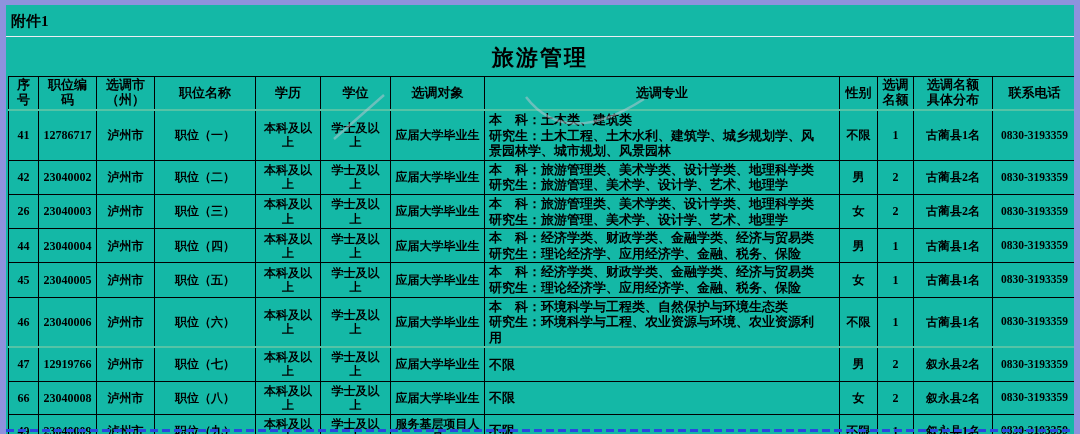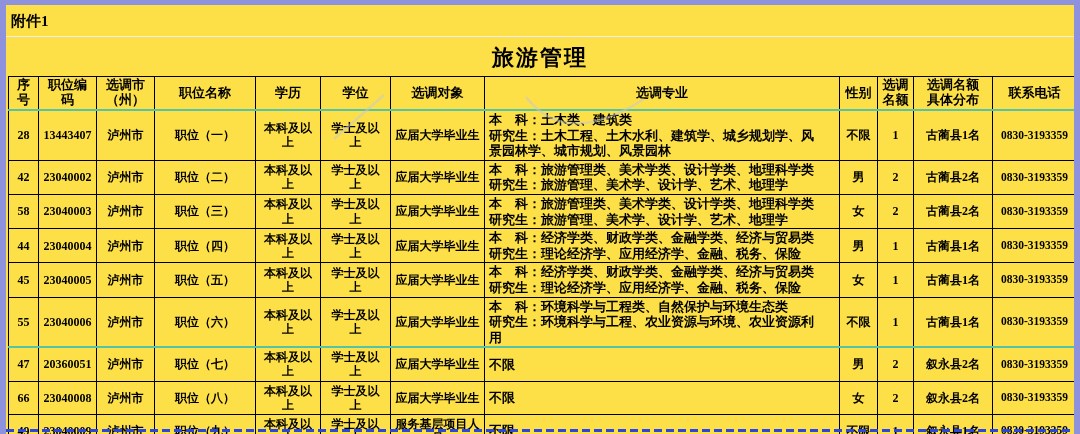--- a/index.html
+++ b/index.html
@@ -1,20 +1,20 @@
 <!DOCTYPE html>
 <html style="--frame: #8e92dd; --accent: #2d98a8; --teal: #55c3a6; --pb: #2b46df;"><head>
 <meta charset="utf-8">
 <style>
   html,body{margin:0;padding:0;background:#fff;}
   .page{
     position:relative;
     width:1080px;height:434px;
     box-sizing:border-box;
-    background:#fde047;
+    background:#14b8a6;
     border-top:5px solid var(--frame,#8e92dd);
     border-left:6px solid var(--frame,#8e92dd);
     border-right:6px solid var(--frame,#8e92dd);
     overflow:hidden;
     font-family:"Liberation Serif","DejaVu Serif",serif;
     color:#000;
   }
   .accent-seg{position:absolute;top:-5px;left:379px;width:100px;height:5px;background:var(--accent,#2d98a8);}
   .attach-bar{padding:7px 0 5px 5px;border-bottom:1px solid #ededf3;}
   .attach-label{font-size:15px;font-weight:bold;}
@@ -81,22 +81,22 @@
           <th class="c6">选调对象</th>
           <th class="c7">选调专业</th>
           <th class="c8">性别</th>
           <th class="c9">选调名额</th>
           <th class="c10">选调名额具体分布</th>
           <th class="c11">联系电话</th>
         </tr>
       </thead>
     <tbody>
         <tr>
-          <td class="c0">28</td>
-          <td class="c1">13443407</td>
+          <td class="c0">41</td>
+          <td class="c1">12786717</td>
           <td class="c2">泸州市</td>
           <td class="c3">职位（一）</td>
           <td class="c4">本科及以上</td>
           <td class="c5">学士及以上</td>
           <td class="c6">应届大学毕业生</td>
           <td class="c7">本　科：土木类、建筑类
 研究生：土木工程、土木水利、建筑学、城乡规划学、风景园林学、城市规划、风景园林</td>
           <td class="c8">不限</td>
           <td class="c9">1</td>
           <td class="c10">古蔺县1名</td>
@@ -111,21 +111,21 @@
           <td class="c5">学士及以上</td>
           <td class="c6">应届大学毕业生</td>
           <td class="c7">本　科：旅游管理类、美术学类、设计学类、地理科学类
 研究生：旅游管理、美术学、设计学、艺术、地理学</td>
           <td class="c8">男</td>
           <td class="c9">2</td>
           <td class="c10">古蔺县2名</td>
           <td class="c11">0830-3193359</td>
         </tr>
         <tr>
-          <td class="c0">58</td>
+          <td class="c0">26</td>
           <td class="c1">23040003</td>
           <td class="c2">泸州市</td>
           <td class="c3">职位（三）</td>
           <td class="c4">本科及以上</td>
           <td class="c5">学士及以上</td>
           <td class="c6">应届大学毕业生</td>
           <td class="c7">本　科：旅游管理类、美术学类、设计学类、地理科学类
 研究生：旅游管理、美术学、设计学、艺术、地理学</td>
           <td class="c8">女</td>
           <td class="c9">2</td>
@@ -156,37 +156,37 @@
           <td class="c5">学士及以上</td>
           <td class="c6">应届大学毕业生</td>
           <td class="c7">本　科：经济学类、财政学类、金融学类、经济与贸易类
 研究生：理论经济学、应用经济学、金融、税务、保险</td>
           <td class="c8">女</td>
           <td class="c9">1</td>
           <td class="c10">古蔺县1名</td>
           <td class="c11">0830-3193359</td>
         </tr>
         <tr>
-          <td class="c0">55</td>
+          <td class="c0">46</td>
           <td class="c1">23040006</td>
           <td class="c2">泸州市</td>
           <td class="c3">职位（六）</td>
           <td class="c4">本科及以上</td>
           <td class="c5">学士及以上</td>
           <td class="c6">应届大学毕业生</td>
           <td class="c7">本　科：环境科学与工程类、自然保护与环境生态类
 研究生：环境科学与工程、农业资源与环境、农业资源利用</td>
           <td class="c8">不限</td>
           <td class="c9">1</td>
           <td class="c10">古蔺县1名</td>
           <td class="c11">0830-3193359</td>
         </tr>
         <tr class="teal-top">
           <td class="c0">47</td>
-          <td class="c1">20360051</td>
+          <td class="c1">12919766</td>
           <td class="c2">泸州市</td>
           <td class="c3">职位（七）</td>
           <td class="c4">本科及以上</td>
           <td class="c5">学士及以上</td>
           <td class="c6">应届大学毕业生</td>
           <td class="c7">不限</td>
           <td class="c8">男</td>
           <td class="c9">2</td>
           <td class="c10">叙永县2名</td>
           <td class="c11">0830-3193359</td>

